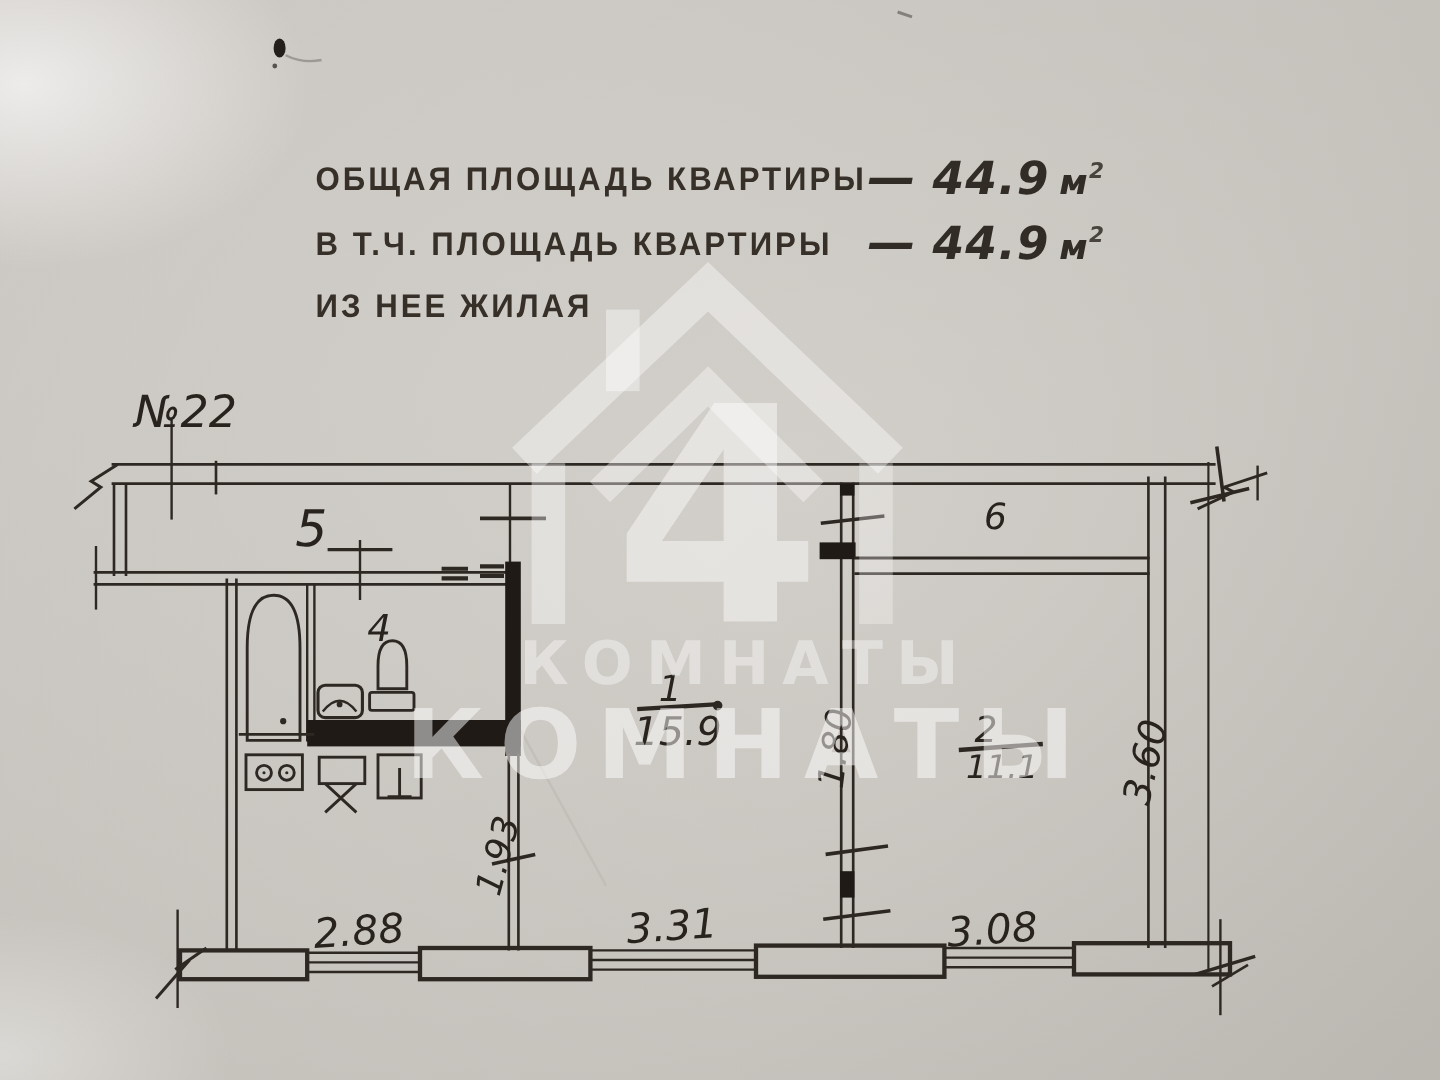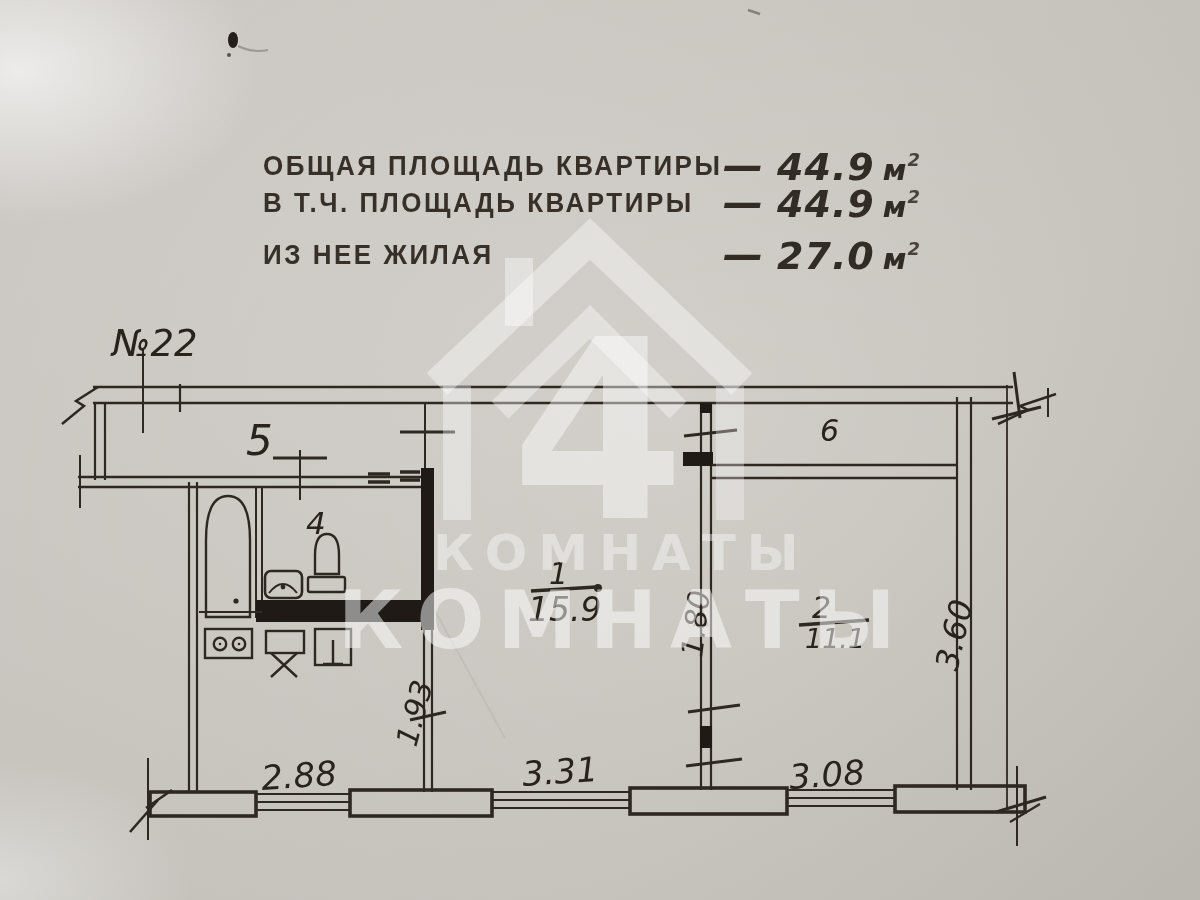--- a/index.html
+++ b/index.html
@@ -28,31 +28,30 @@
   .ink{stroke:#2e2823;fill:none;}
   .hand{font-family:"DejaVu Sans",sans-serif;font-style:italic;fill:#29231e;}
   .wm{fill:#ffffff;}
 </style>
 </head>
 <body>
 
 <div id="stage">
 
   <div>
-    <div class="hline" style="top:151px">
+    <div class="hline" style="top:134px">
       <span class="hlabel">ОБЩАЯ ПЛОЩАДЬ КВАРТИРЫ</span>
       <span class="hval"><span class="dash">—</span><span class="num">44.9</span><span class="unit">м</span><span class="sup">2</span></span>
     </div>
     <div class="hline" style="top:188px">
       <span class="hlabel">В Т.Ч. ПЛОЩАДЬ КВАРТИРЫ</span>
       <span class="hval"><span class="dash">—</span><span class="num">44.9</span><span class="unit">м</span><span class="sup">2</span></span>
     </div>
     <div class="hline" style="top:240px">
       <span class="hlabel">ИЗ НЕЕ ЖИЛАЯ</span>
-      <span class="hval"><span class="dash">—</span><span class="num">27.0</span><span class="unit">м</span><span class="sup">2</span></span>
     </div>
   </div>
 
   <svg width="1200" height="900" viewBox="0 0 1200 900">
 
     <g>
       <ellipse cx="233" cy="40" rx="5" ry="8" fill="#241f1b"></ellipse>
       <circle cx="229" cy="55" r="2" fill="#241f1b" opacity=".7"></circle>
       <path d="M238,46 q14,7 30,4" class="ink" stroke-width="2" opacity=".30"></path>
       <path d="M748,10 l12,4" class="ink" stroke-width="2.5" opacity=".45"></path>

